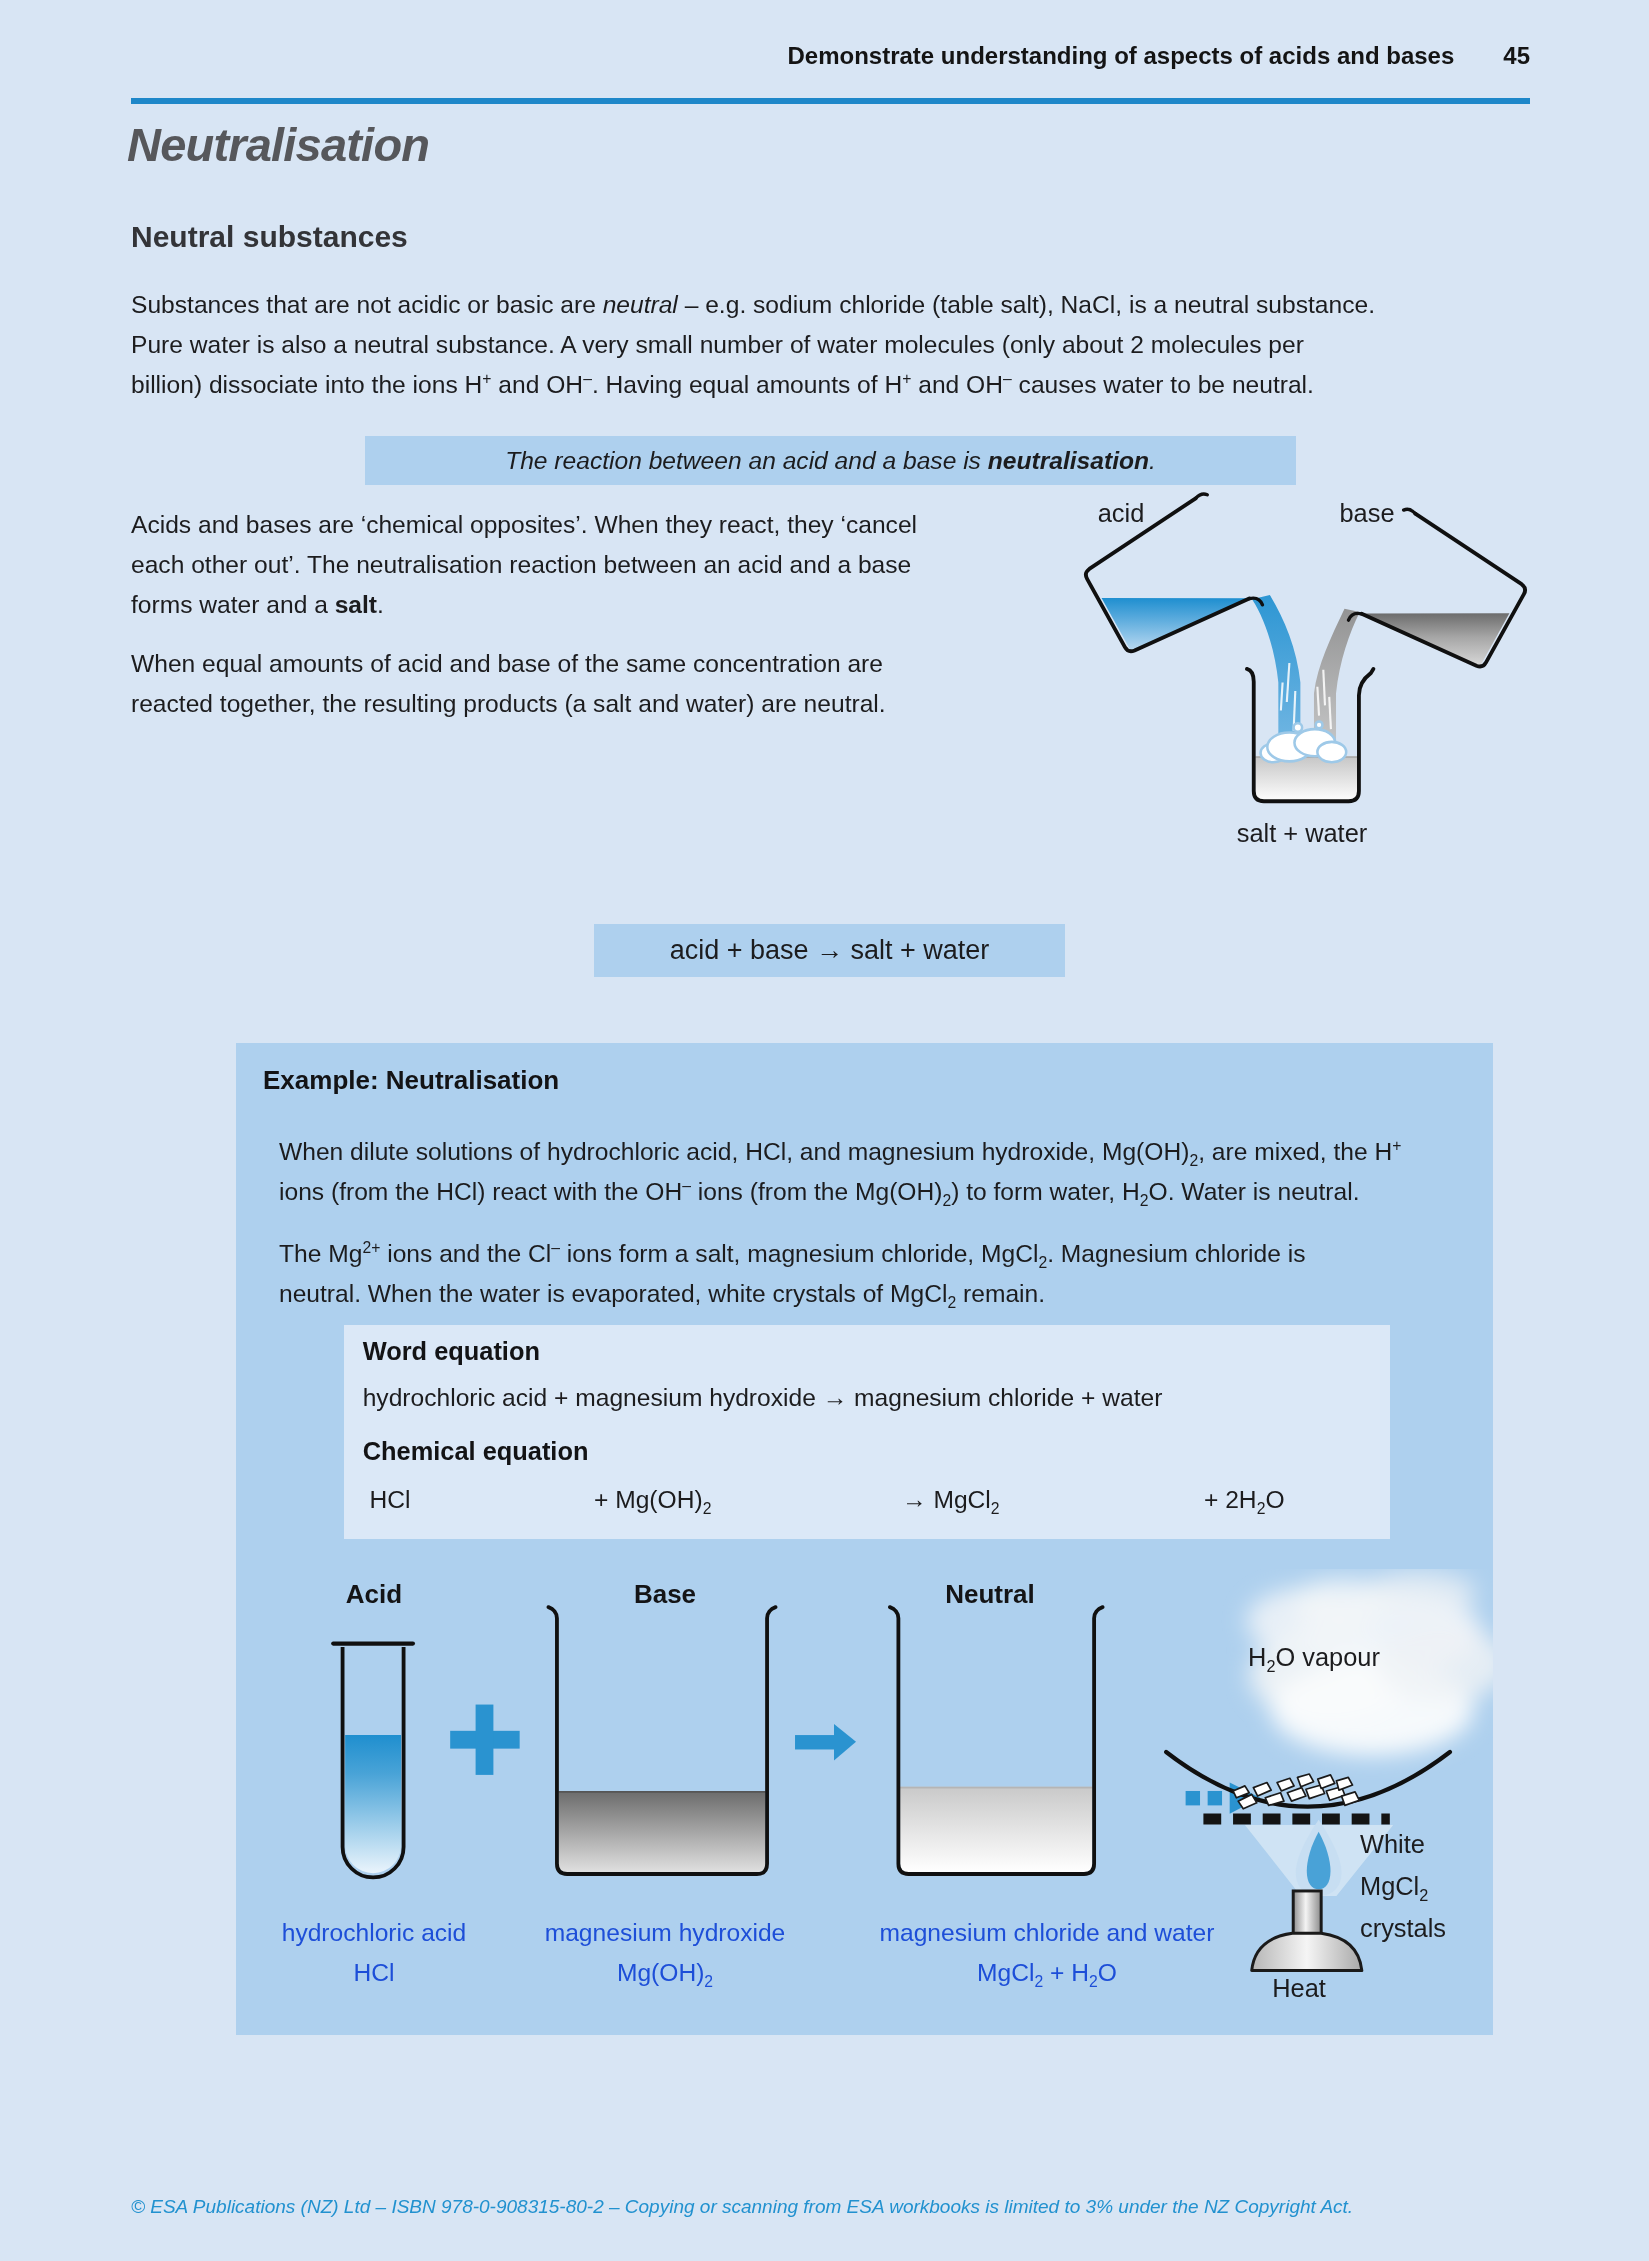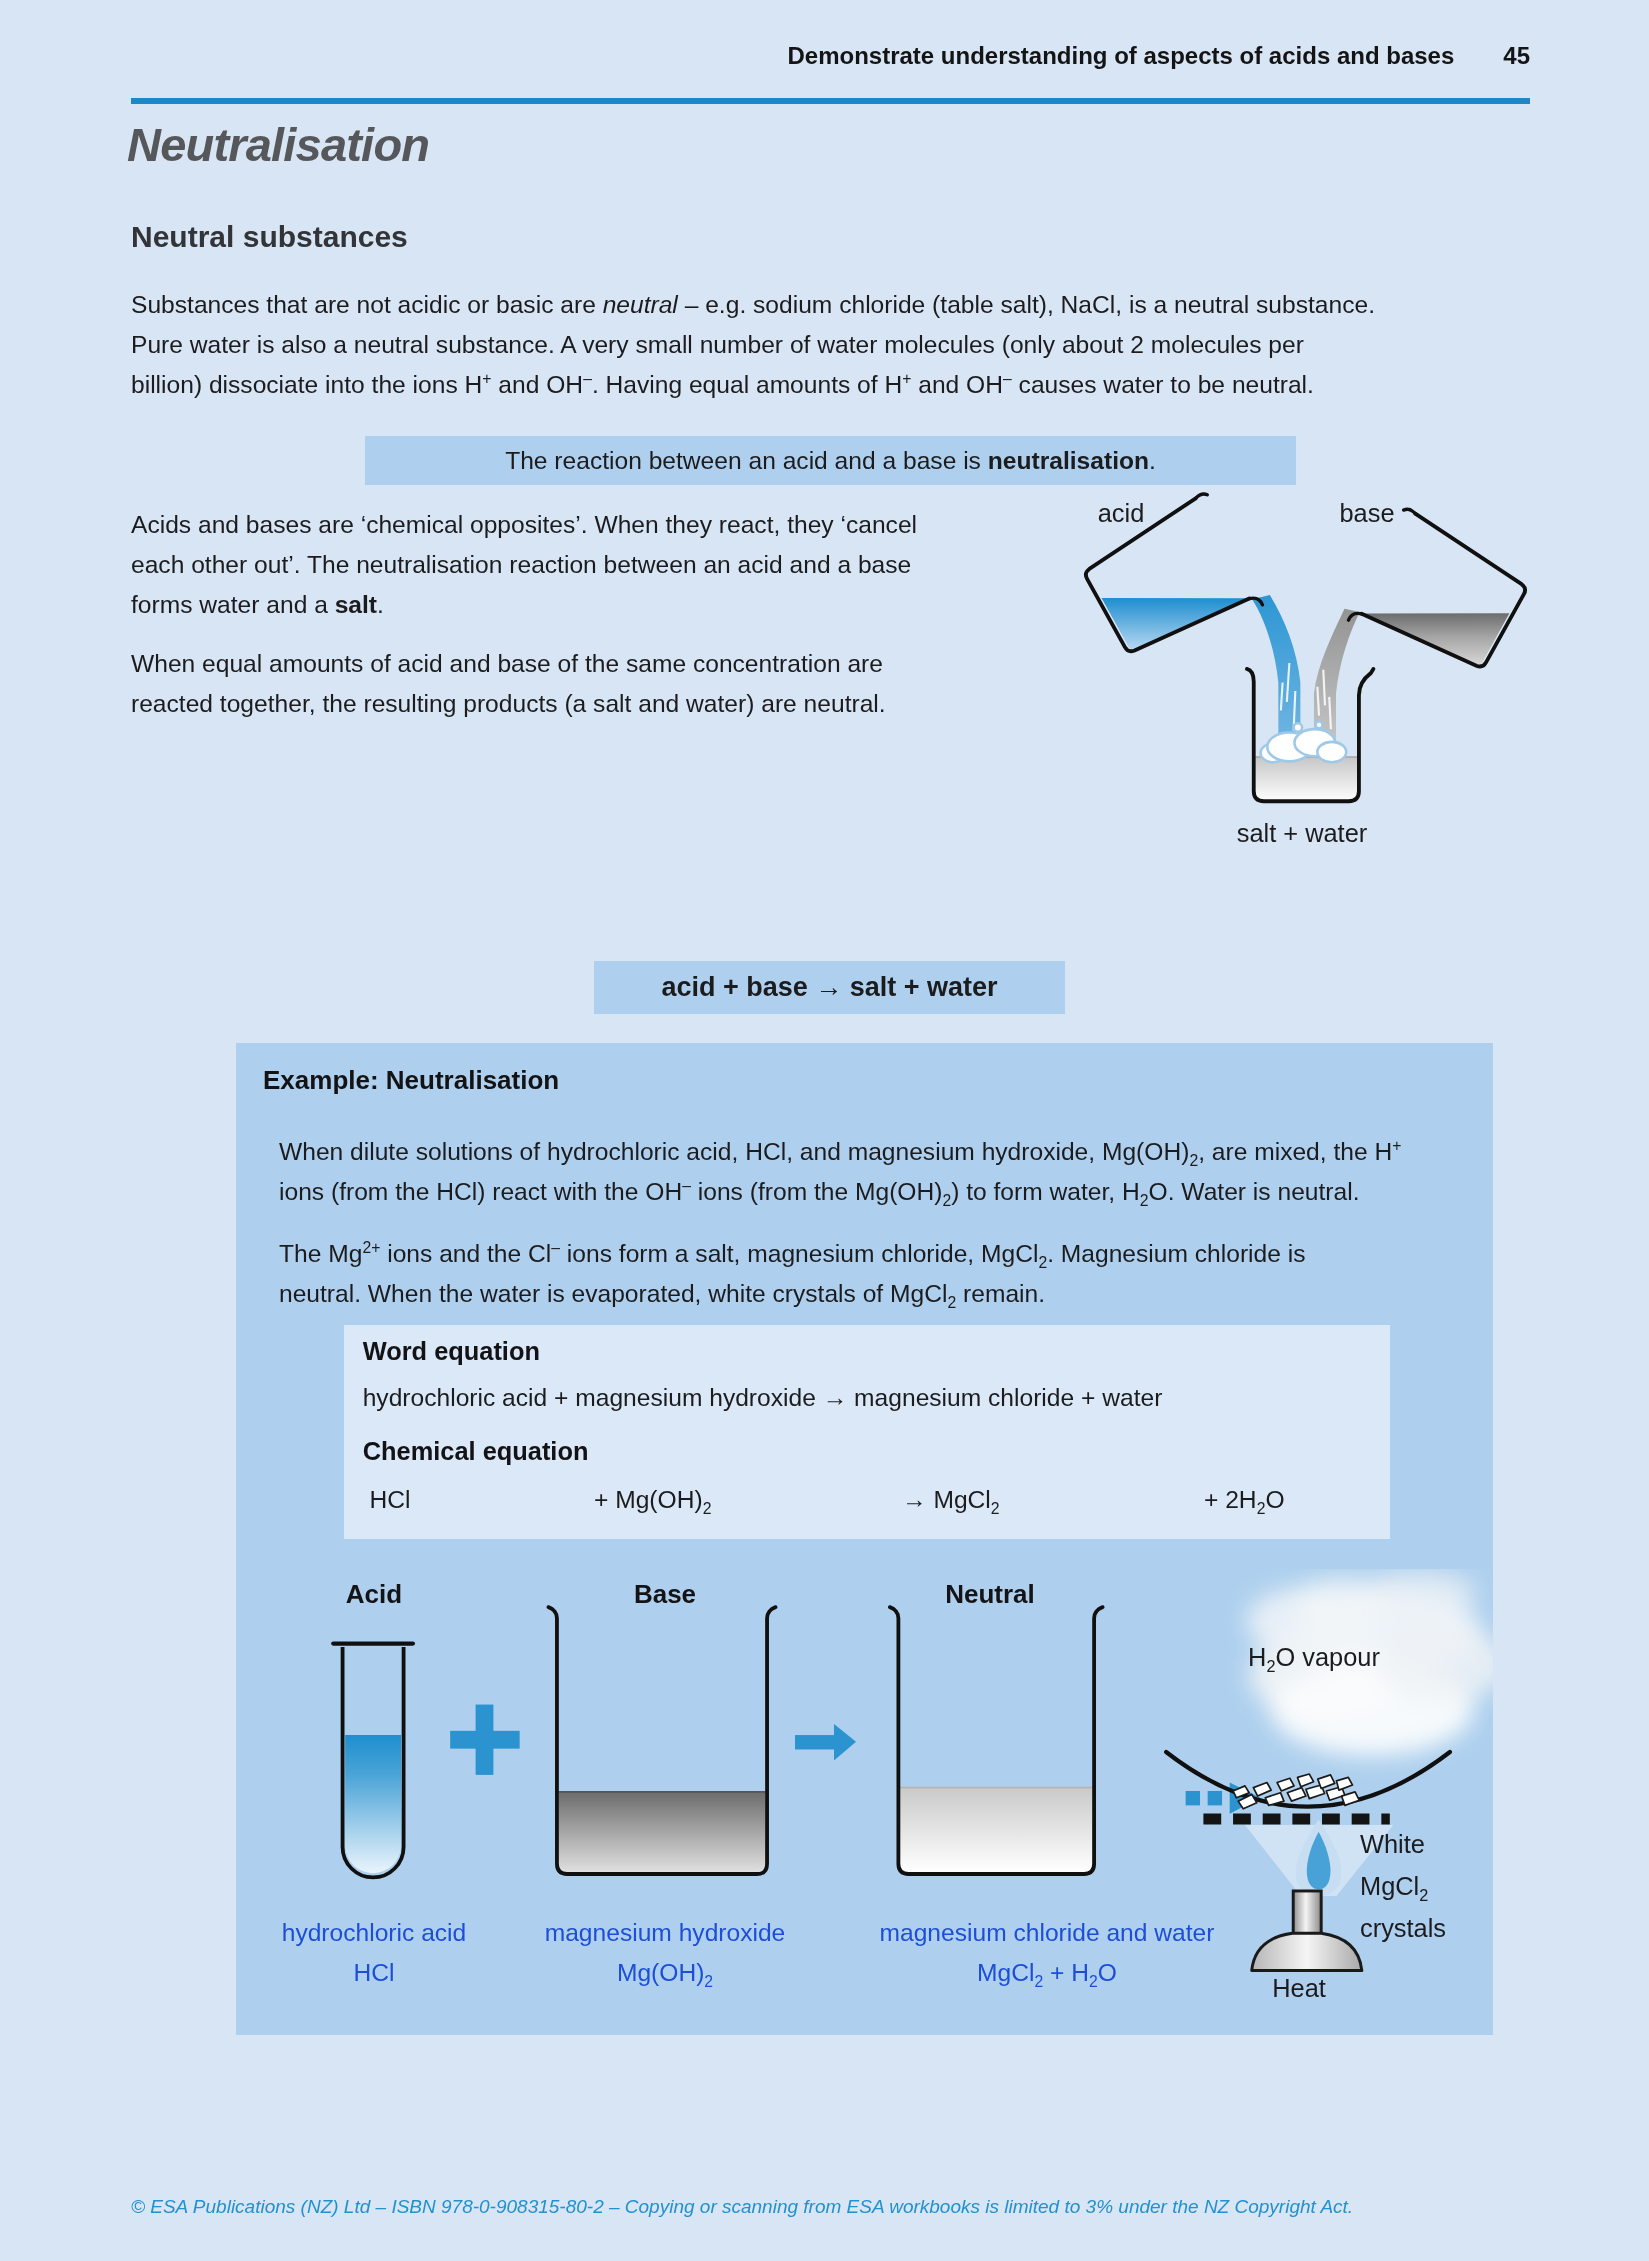--- a/index.html
+++ b/index.html
@@ -26,28 +26,28 @@
   }
   .section-heading{
     position:absolute; left:131px; top:220px; margin:0;
     font-size:30px; font-weight:bold; color:#333438;
   }
 
   .bodytext{position:absolute; margin:0; font-size:24.6px; line-height:40px; color:#1c1c1e;}
   .intro{left:131px; top:285px; width:1412px;}
   .keypoint{
     position:absolute; left:365px; top:436px; width:931px; height:49px;
-    background:#aed0ee; font-size:24.6px; text-align:center; line-height:49px;
+    background:#aed0ee; font-size:24.6px; text-align:center; line-height:49px;font-style:italic;
   }
   .body1{left:131px; top:505px; width:992px;}
   .body2{left:131px; top:644px; width:992px;}
 
   .eq-strip{
     position:absolute; left:594px; top:924px; width:471px; height:53px;
-    background:#aed0ee; font-weight:bold; font-size:27px; text-align:center; line-height:53px;margin-top:37px;
+    background:#aed0ee; font-weight:normal; font-size:27px; text-align:center; line-height:53px;
   }
 
   .dlabel{position:absolute; font-size:25.4px; text-align:center; color:#1c1c1e;}
   .dhead{position:absolute; font-size:26px; font-weight:bold; text-align:center; color:#141416;}
   .dcap{position:absolute; font-size:24.6px; line-height:40px; text-align:center; color:#1d4ed8;}
 
   .top-svg{position:absolute; left:1051px; top:483px;}
 
   .example-box{
     position:absolute; left:236px; top:1043px; width:1257px; height:992px;

